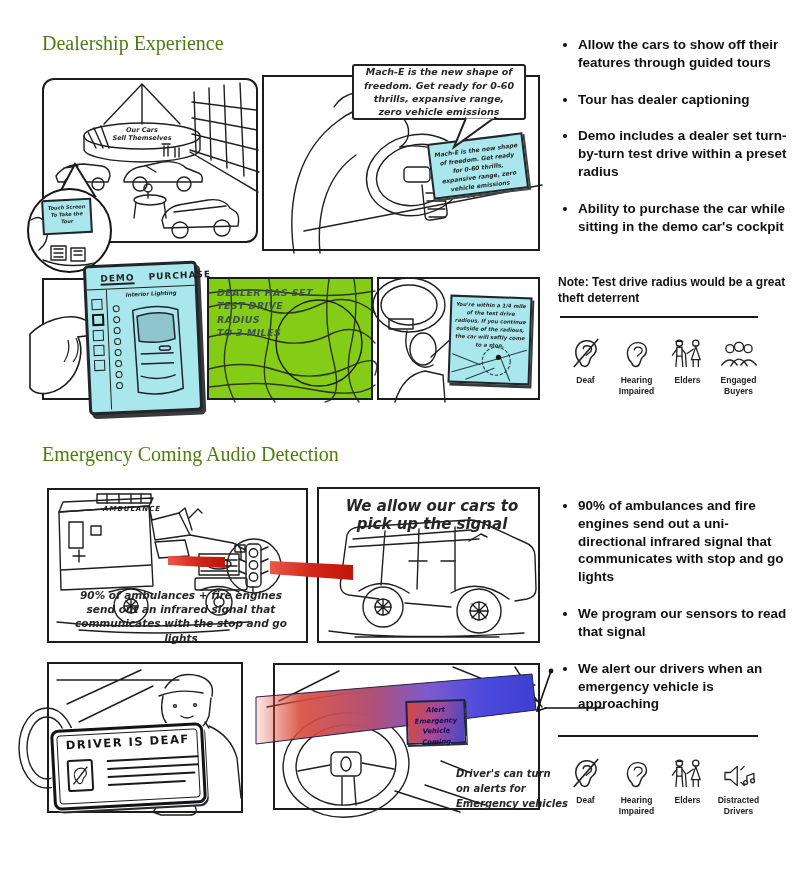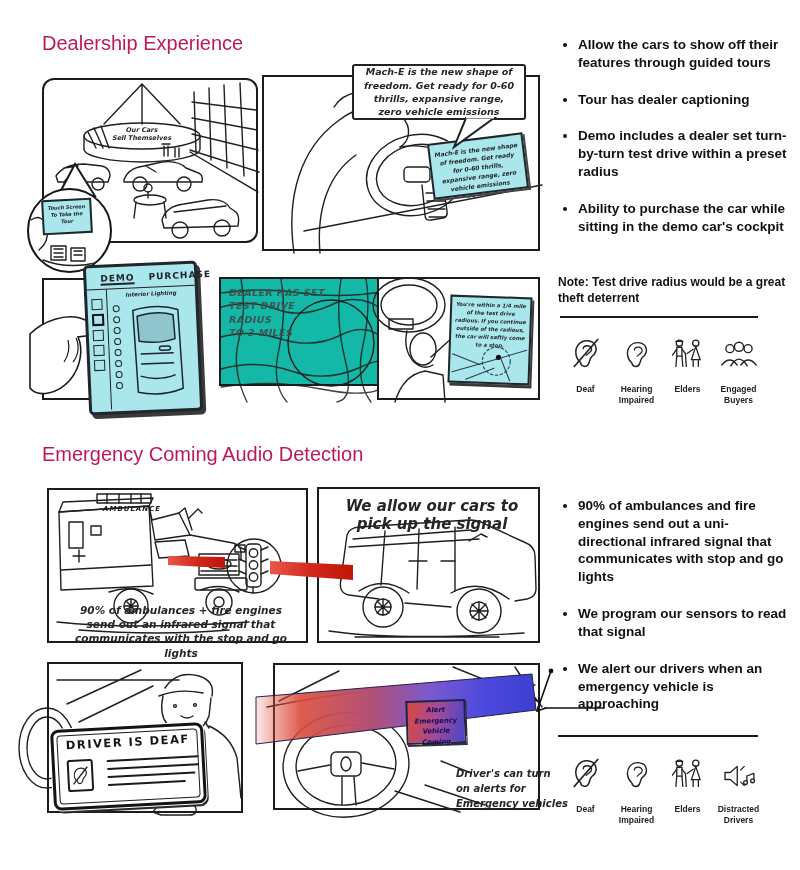--- a/index.html
+++ b/index.html
@@ -4,31 +4,31 @@
 <style>
   * { margin:0; padding:0; box-sizing:border-box; }
   html,body { background:#e8e8e8; }
   .page { position:relative; width:800px; height:870px; background:#ffffff;
           font-family:"Liberation Sans", sans-serif; overflow:hidden; margin:0 auto; }
   .abs { position:absolute; }
   .panel { position:absolute; border:2px solid #1c1c1c; background:#fff; }
   .sketch { position:absolute; left:0; top:0; overflow:visible; }
   .sketch path, .sketch line, .sketch circle, .sketch ellipse, .sketch rect, .sketch polygon, .sketch polyline
      { fill:none; stroke:#1f1f1f; stroke-width:1.4; stroke-linecap:round; stroke-linejoin:round; }
-  .section-title { font-family:Liberation Sans, sans-serif; font-size:20px; font-weight:400;
-                   color:#be185d; letter-spacing:0px; white-space:nowrap; }
+  .section-title { font-family:Liberation Serif, serif; font-size:20px; font-weight:400;
+                   color:#4d7c0f; letter-spacing:0px; white-space:nowrap; }
   .bullets { list-style:disc; padding-left:18px; color:#111;
              font-family:"Liberation Sans", sans-serif; font-weight:700; font-size:13.5px; line-height:1.32; }
   .bullets li { margin-bottom:19px; }
   .note { font-family:"Liberation Sans", sans-serif; font-weight:700; font-size:12px; line-height:1.35; color:#111; }
   .divider { position:absolute; height:0; border-top:2px solid #1a1a1a; }
   .aud-row { position:absolute; display:flex; }
   .aud { width:51px; display:flex; flex-direction:column; align-items:center; }
   .aud .glyph { height:34px; display:flex; align-items:flex-end; justify-content:center; }
-  .aud .lbl { margin-top:14px; font-size:8.5px; font-weight:700; color:#222; text-align:center; line-height:1.25; }
+  .aud .lbl { margin-top:5px; font-size:8.5px; font-weight:700; color:#222; text-align:center; line-height:1.25; }
   .hand-text { font-family:"DejaVu Sans", sans-serif; font-style:italic; color:#262626; }
   .preline { white-space:pre-line; }
   .cyan-screen { background:#a9e7ec; border:2px solid #20262b; }
   .bubble { position:absolute; background:#fff; border:2px solid #222; border-radius:3px;
             display:flex; align-items:center; justify-content:center; text-align:center; z-index:4; }
   .overlay { position:absolute; left:0; top:0; width:800px; height:870px; pointer-events:none; z-index:5; }
   .z6 { z-index:6; }
   .tab { letter-spacing:1px; font-weight:700; font-family:"DejaVu Sans", sans-serif; color:#1c2126; }
   .card-line { height:2px; background:#1a1a1a; border-radius:2px; margin:6px 0 0 8px; }
 </style>
@@ -212,21 +212,21 @@
             <path d="M9 14 Q30 9 45 14 L46 38 Q29 43 10 39 Z" fill="rgba(25,45,65,0.18)"></path>
             <path d="M11 52 H44 M11 62 H44"></path>
             <rect x="30" y="45" width="11" height="4" rx="2"></rect>
             <path d="M10 74 Q28 80 45 74"></path>
           </g>
         </svg>
       </div>
     </div>
   </div>
 
-  <div class="panel" style="left:207px; top:277px; width:166px; height:109px; background:#14b8a6;margin-left:12px;">
+  <div class="panel" style="left:207px; top:277px; width:166px; height:123px; background:#84cc16;">
     <svg class="sketch" width="166" height="123" viewBox="0 0 166 123">
       <g stroke="#7fb0aa" stroke-width="0.9" opacity="0.85">
         <path d="M0 28 Q30 20 55 30 T110 26 T166 34"></path>
         <path d="M0 58 Q28 50 60 60 T120 56 T166 64"></path>
         <path d="M0 90 Q35 80 70 92 T140 88 T166 96"></path>
         <path d="M20 0 Q26 30 18 60 T26 123"></path>
         <path d="M60 0 Q66 35 58 70 T66 123"></path>
         <path d="M120 0 Q114 40 124 80 T116 123"></path>
         <path d="M145 0 Q150 30 142 66 T150 123"></path>
         <path d="M0 14 Q40 8 80 14 T166 12"></path>
@@ -355,21 +355,21 @@
 
       <circle cx="205" cy="76" r="27" fill="#ffffff" stroke-width="1.6"></circle>
       <rect x="197" y="54" width="15" height="43" rx="4" stroke-width="1.6"></rect>
       <circle cx="204.5" cy="63" r="4.2"></circle>
         <circle cx="204.5" cy="75" r="4.2"></circle>
         <circle cx="204.5" cy="87" r="4.2"></circle>
       <path d="M197 60 l-7 -3 M197 72 l-7 -3 M197 84 l-7 -3 M212 60 l7 -3 M212 72 l7 -3 M212 84 l7 -3" stroke-width="1.2"></path>
       <path d="M204 97 v6" stroke-width="1.6"></path>
     </svg>
     <div class="abs hand-text" style="left:54px; top:15px; width:84px; font-size:7px; font-weight:700; letter-spacing:1px; color:#1b1b1b;">AMBULANCE</div>
-    <div class="abs hand-text" style="left:16px; top:113px; width:232px; text-align:center; font-size:10.5px; font-weight:700; line-height:1.35;">90% of ambulances + fire engines send out an infrared signal that communicates with the stop and go lights</div>
+    <div class="abs hand-text" style="left:16px; top:98px; width:232px; text-align:center; font-size:10.5px; font-weight:700; line-height:1.35;">90% of ambulances + fire engines send out an infrared signal that communicates with the stop and go lights</div>
   </div>
 
   <div class="panel" style="left:317px; top:487px; width:223px; height:156px;">
     <svg class="sketch" width="223" height="156" viewBox="0 0 223 156">
       <path d="M22 90 L28 46 Q30 39 40 38 L150 31 Q160 31 168 36 L205 53 Q216 57 216 67 L217 100 Q217 108 208 110 L196 112"></path>
       <path d="M22 90 Q19 104 30 106 L60 110"></path>
       <path d="M34 50 L152 41 M66 42 L62 96 M100 40 L98 100 M136 38 L136 102 M30 58 L160 50"></path>
       <path d="M150 52 l12 -7 l6 3"></path>
       <path d="M90 72 h18 M122 72 h14" stroke-width="1.1"></path>
       <circle cx="64" cy="118" r="20"></circle>

